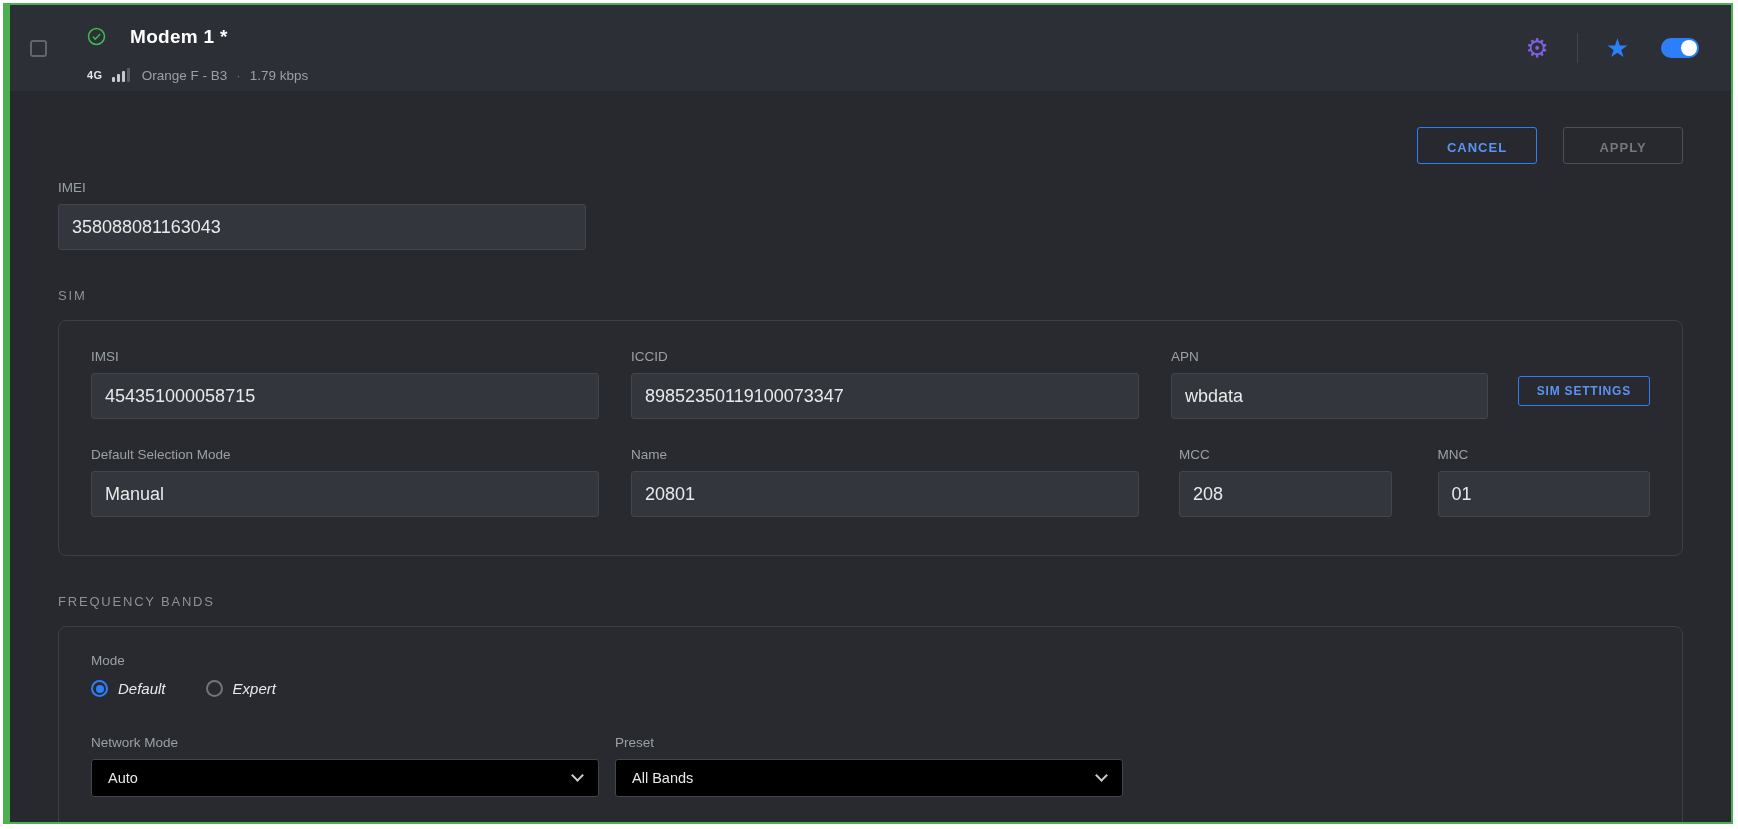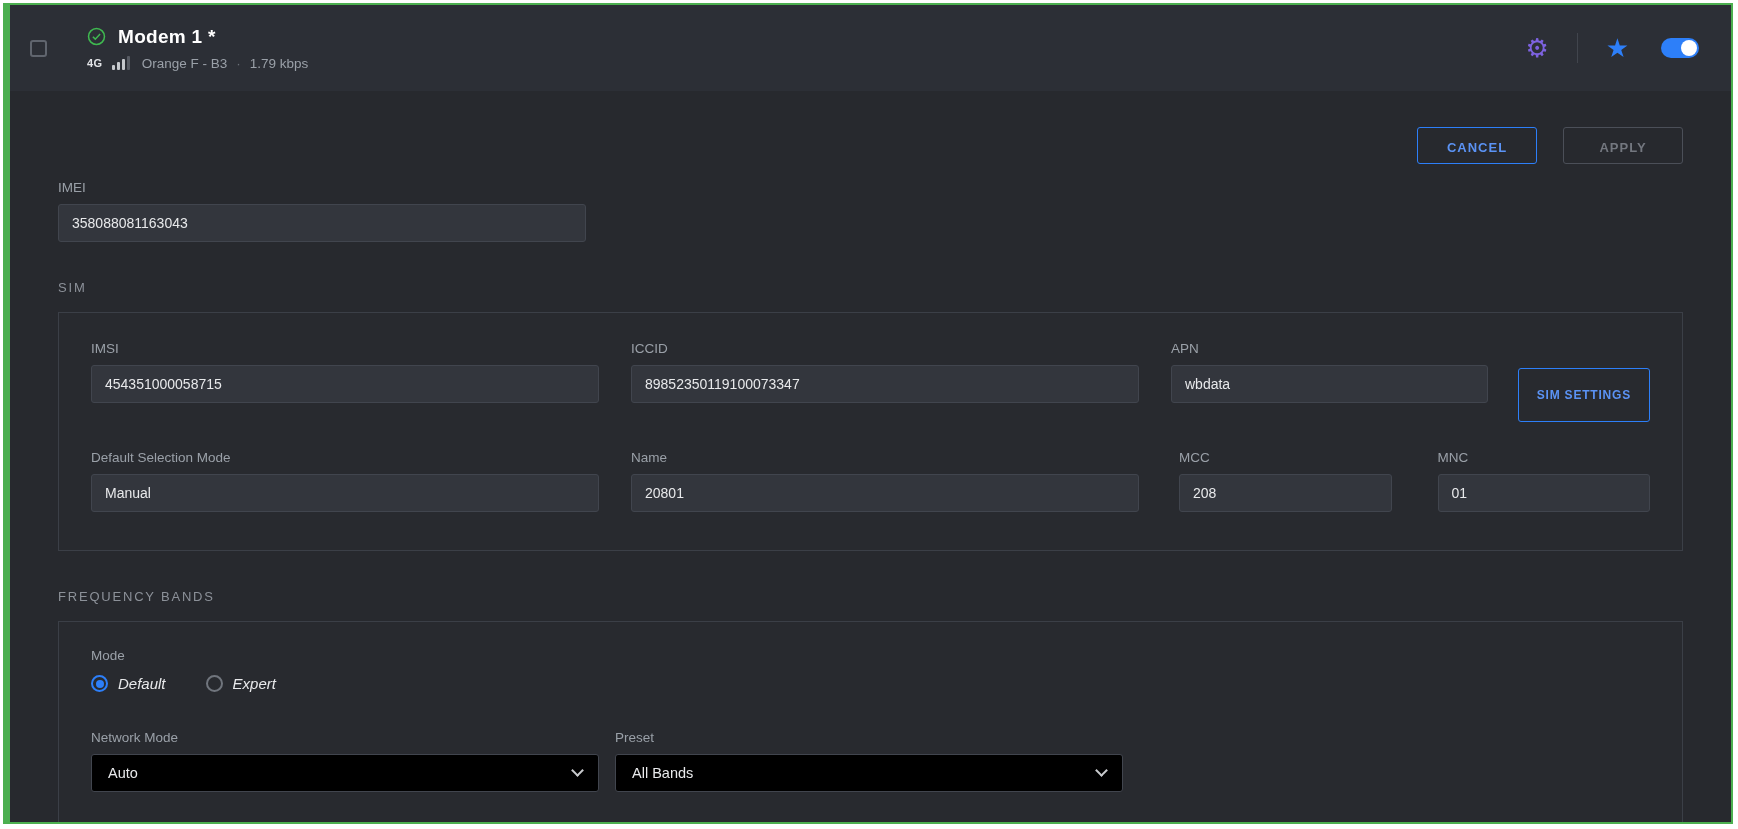--- a/index.html
+++ b/index.html
@@ -25,21 +25,21 @@
   .hdr{
     height:86px;background:#2c2f36;display:flex;align-items:center;
     padding:0 32px 0 20px;
   }
   .checkbox{
     width:17px;height:17px;border:2px solid #60656e;border-radius:3px;
     margin-right:40px;flex:none;cursor:pointer;background:transparent;
   }
   .hdr-main{display:flex;flex-direction:column;gap:8px;}
   .title-row{display:flex;align-items:center;gap:12px;}
-  .title-row h1{margin:0;font-size:19px;font-weight:700;color:#ffffff;letter-spacing:.3px;}
+  .title-row h1{margin:12px;font-size:19px;font-weight:700;color:#ffffff;letter-spacing:.3px;}
   .status-ok{display:flex;align-items:center;}
   .sub-row{display:flex;align-items:center;gap:9px;color:#9aa0a8;font-size:13.5px;}
   .net-type{font-size:11px;font-weight:700;color:#e3e5e8;letter-spacing:.5px;}
   .sig{display:flex;align-items:flex-end;gap:2px;height:14px;margin-right:3px;}
   .sig i{display:block;width:3px;background:#c6c9cd;border-radius:1px;}
   .sig i:nth-child(1){height:5px;}
   .sig i:nth-child(2){height:8px;}
   .sig i:nth-child(3){height:11px;}
   .sig i:nth-child(4){height:14px;background:#585c64;}
   .dot-sep{color:#6b7078;}
@@ -63,39 +63,39 @@
   .btn{
     height:37px;min-width:120px;padding:12px 24px;background:transparent;
     border-radius:3px;font-size:13px;letter-spacing:1px;font-weight:700;
     font-family:inherit;cursor:pointer;
   }
   .btn-cancel{border:1px solid var(--accent-blue);color:#5b93f5;}
   .btn-apply{border:1px solid #4b4f58;color:#73777f;}
 
   .field-label{display:block;font-size:13.5px;color:#9aa0a8;margin-bottom:9px;}
   input.txt{
-    width:100%;height:38px;background:#33363d;border:1px solid #41454e;
-    border-radius:3px;color:#e8e9eb;font-size:14px;padding:0 13px;
+    width:100%;height:46px;background:#33363d;border:1px solid #41454e;
+    border-radius:3px;color:#e8e9eb;font-size:18px;padding:0 13px;
     font-family:inherit;outline:none;
   }
 
   .imei-block{margin-top:16px;width:528px;}
 
   .section-label{margin-top:38px;font-size:13px;color:#8c9199;letter-spacing:1.8px;}
 
   .panel{
-    margin-top:17px;border:1px solid #3b3f47;border-radius:0;
+    margin-top:17px;border:1px solid #3b3f47;border-radius:8px;
     padding:28px 32px 38px;background:#282a2f;
   }
   .sim-grid{display:grid;grid-template-columns:508px 508px 1fr;column-gap:32px;row-gap:28px;}
   .apn-row{display:flex;gap:30px;}
   .apn-field{flex:1;min-width:0;}
   .sim-settings-wrap{padding-top:27px;flex:none;}
   .btn-sim-settings{
-    height:54px;padding:0 18px;border:1px solid var(--accent-blue);color:#5b93f5;
+    height:30px;padding:0 18px;border:1px solid var(--accent-blue);color:#5b93f5;
     background:transparent;border-radius:3px;font-size:12px;letter-spacing:.8px;
     font-weight:700;font-family:inherit;cursor:pointer;white-space:nowrap;
   }
   .mcc-mnc{display:flex;gap:46px;margin-left:8px;}
   .mcc-mnc .half{flex:1;min-width:0;}
 
   .freq-panel{padding:26px 32px 46px;}
   .radio-row{display:flex;align-items:center;gap:40px;margin-top:12px;font-style:italic;}
   .radio{display:flex;align-items:center;gap:10px;font-size:15px;color:#e8e9eb;cursor:pointer;}
   .radio .rb{

